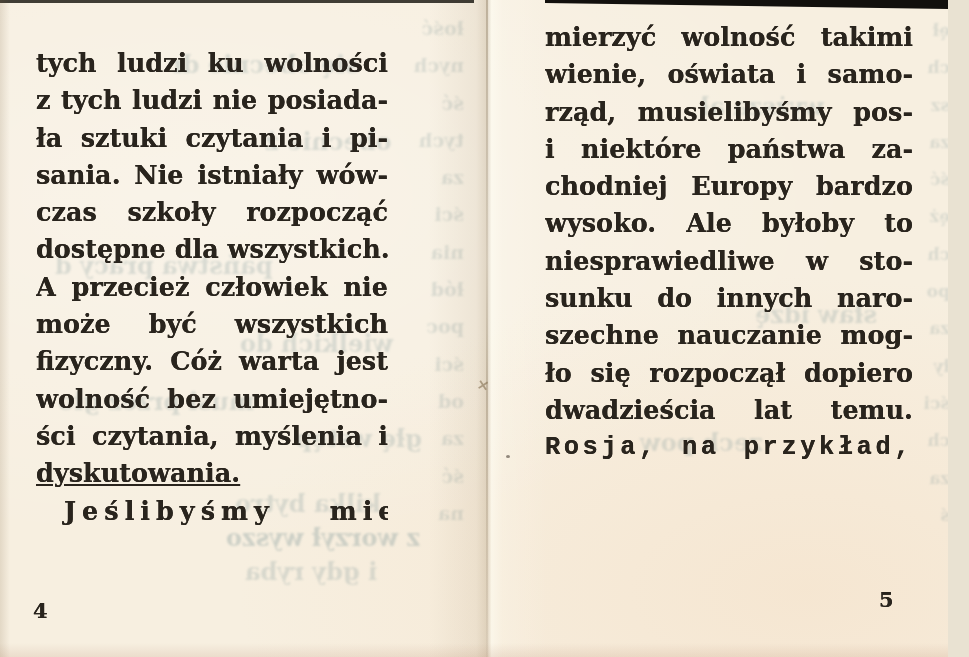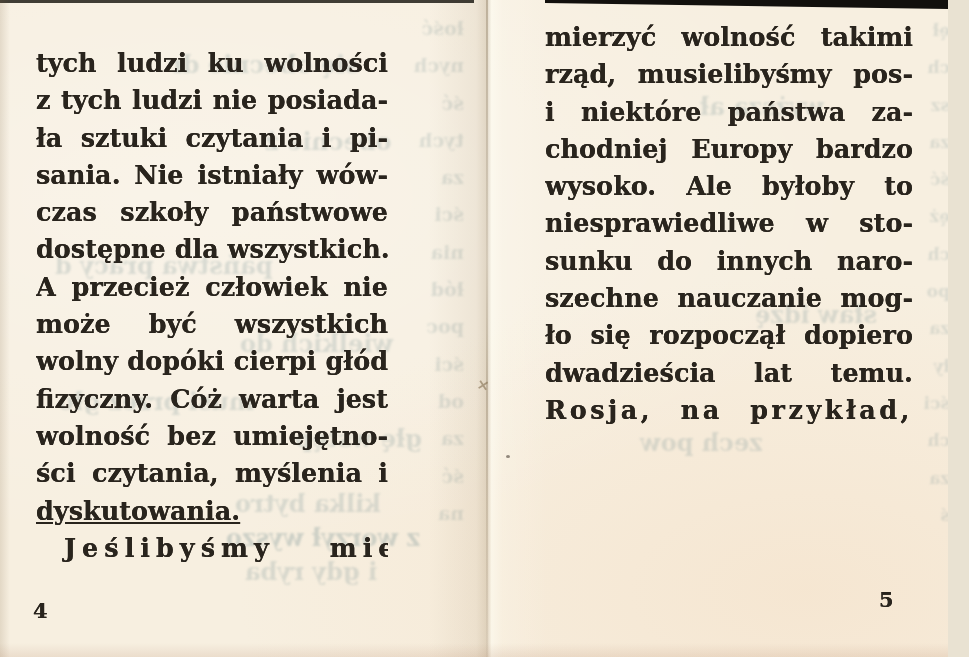--- a/index.html
+++ b/index.html
@@ -40,21 +40,21 @@
   .page-right{left:545px;top:19px;width:368px;}
   .line{
     display:block;height:37.3px;overflow:hidden;white-space:nowrap;
     font:700 25.5px/37.3px "DejaVu Serif", serif;
     text-align:justify;text-align-last:justify;
     text-shadow:0 0 .4px currentColor;
   }
   .line.plain{text-align:right;text-align-last:left;text-decoration:underline;}
   .line.sp1{text-align:left;text-align-last:left;letter-spacing:6px;word-spacing:40px;
     padding-left:28px;}
-  .line.sp2{letter-spacing:3.5px;}
+  .line.sp2{letter-spacing:3.5px;font-family:Liberation Mono, monospace;}
   .pagenum{position:absolute;font:700 21px/22px "DejaVu Serif", serif;color:#29241d;
     text-shadow:0 0 .4px currentColor;}
   .pagenum-left{left:33px;top:600px;}
   .pagenum-right{left:879px;top:589px;}
   
   .ghost{position:absolute;font:700 24px "DejaVu Serif", serif;color:#8fa3a2;opacity:.30;
     filter:blur(1.3px);transform:scaleX(-1);white-space:pre-line;pointer-events:none;}
   .ghost-col{font-size:19px;line-height:37.3px;opacity:.28;}
   .g1{left:170px;top:50px;}   .g2{left:265px;top:127px;}
   .g3{left:55px;top:251px;}   .g4{left:240px;top:329px;}
@@ -109,35 +109,35 @@
 ści
 ch
 za
 ś</div>
 
   <div class="page page-left">
     <span class="line">tych ludzi ku wolności</span>
     <span class="line">z tych ludzi nie posiada-</span>
     <span class="line">ła sztuki czytania i pi-</span>
     <span class="line">sania. Nie istniały wów-</span>
-    <span class="line">czas szkoły państwowe</span>
+    <span class="line">czas szkoły rozpocząć</span>
     <span class="line">dostępne dla wszystkich.</span>
     <span class="line">A przecież człowiek nie</span>
     <span class="line">może być wszystkich</span>
-    <span class="line">wolny dopóki cierpi głód</span>
     <span class="line">fizyczny. Cóż warta jest</span>
     <span class="line">wolność bez umiejętno-</span>
     <span class="line">ści czytania, myślenia i</span>
     <span class="line plain">dyskutowania.</span>
     <span class="line sp1">Jeślibyśmy mieli</span>
   </div>
   <div class="pagenum pagenum-left">4</div>
 
   <div class="page page-right">
     <span class="line">mierzyć wolność takimi</span>
+    <span class="line">wienie, oświata i samo-</span>
     <span class="line">rząd, musielibyśmy pos-</span>
     <span class="line">i niektóre państwa za-</span>
     <span class="line">chodniej Europy bardzo</span>
     <span class="line">wysoko. Ale byłoby to</span>
     <span class="line">niesprawiedliwe w sto-</span>
     <span class="line">sunku do innych naro-</span>
     <span class="line">szechne nauczanie mog-</span>
     <span class="line">ło się rozpoczął dopiero</span>
     <span class="line">dwadzieścia lat temu.</span>
     <span class="line sp2">Rosja, na przykład,</span>

